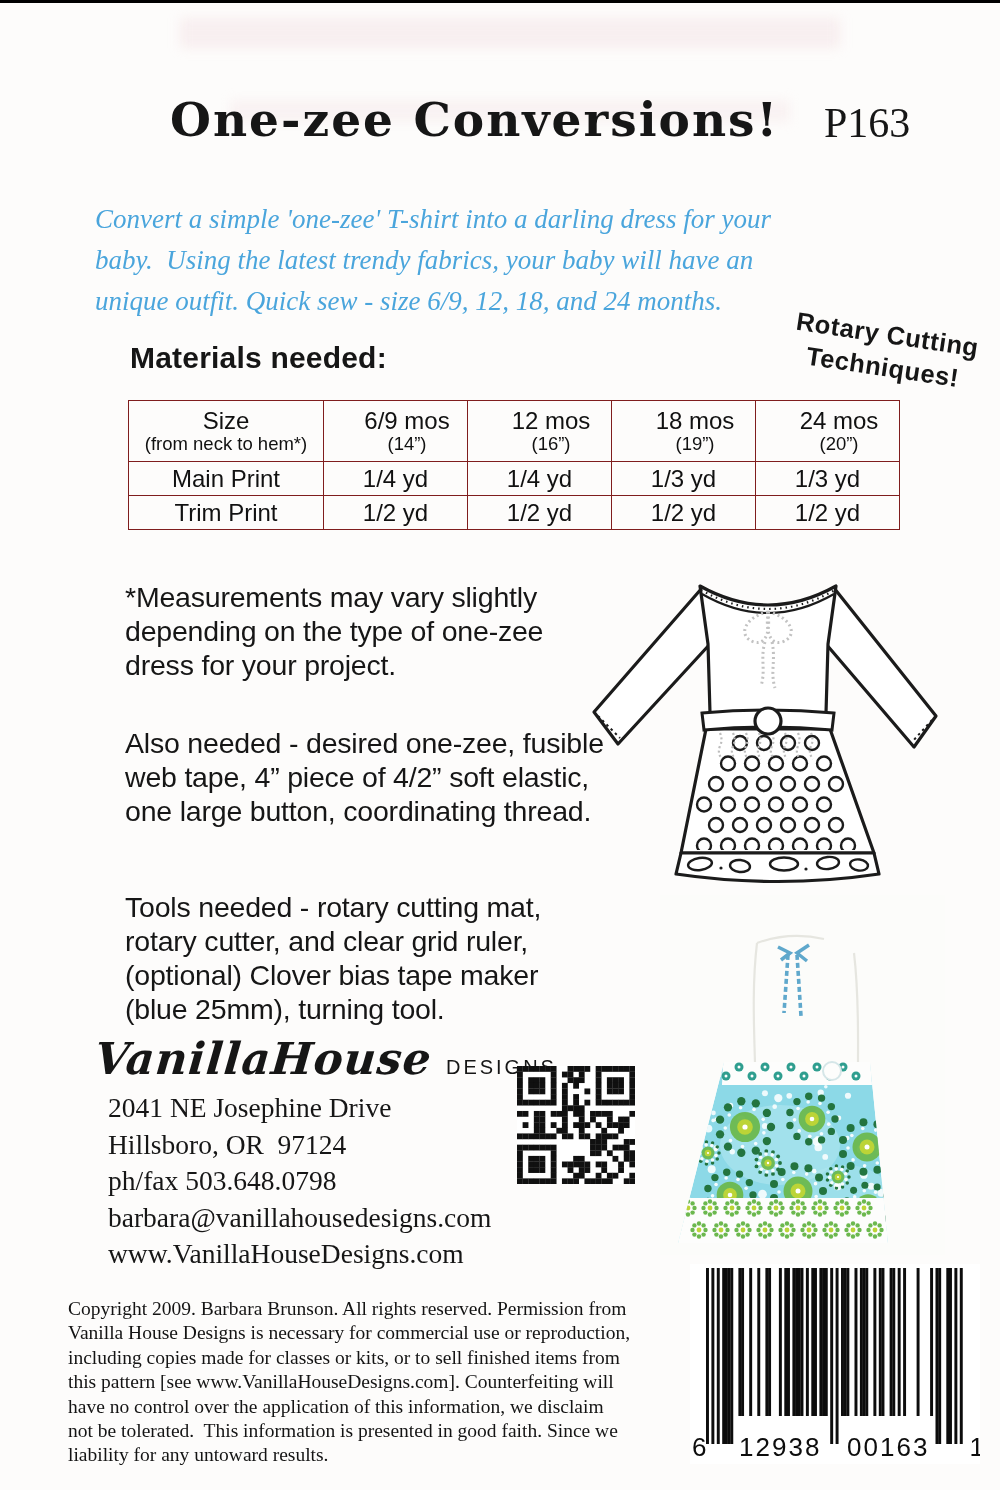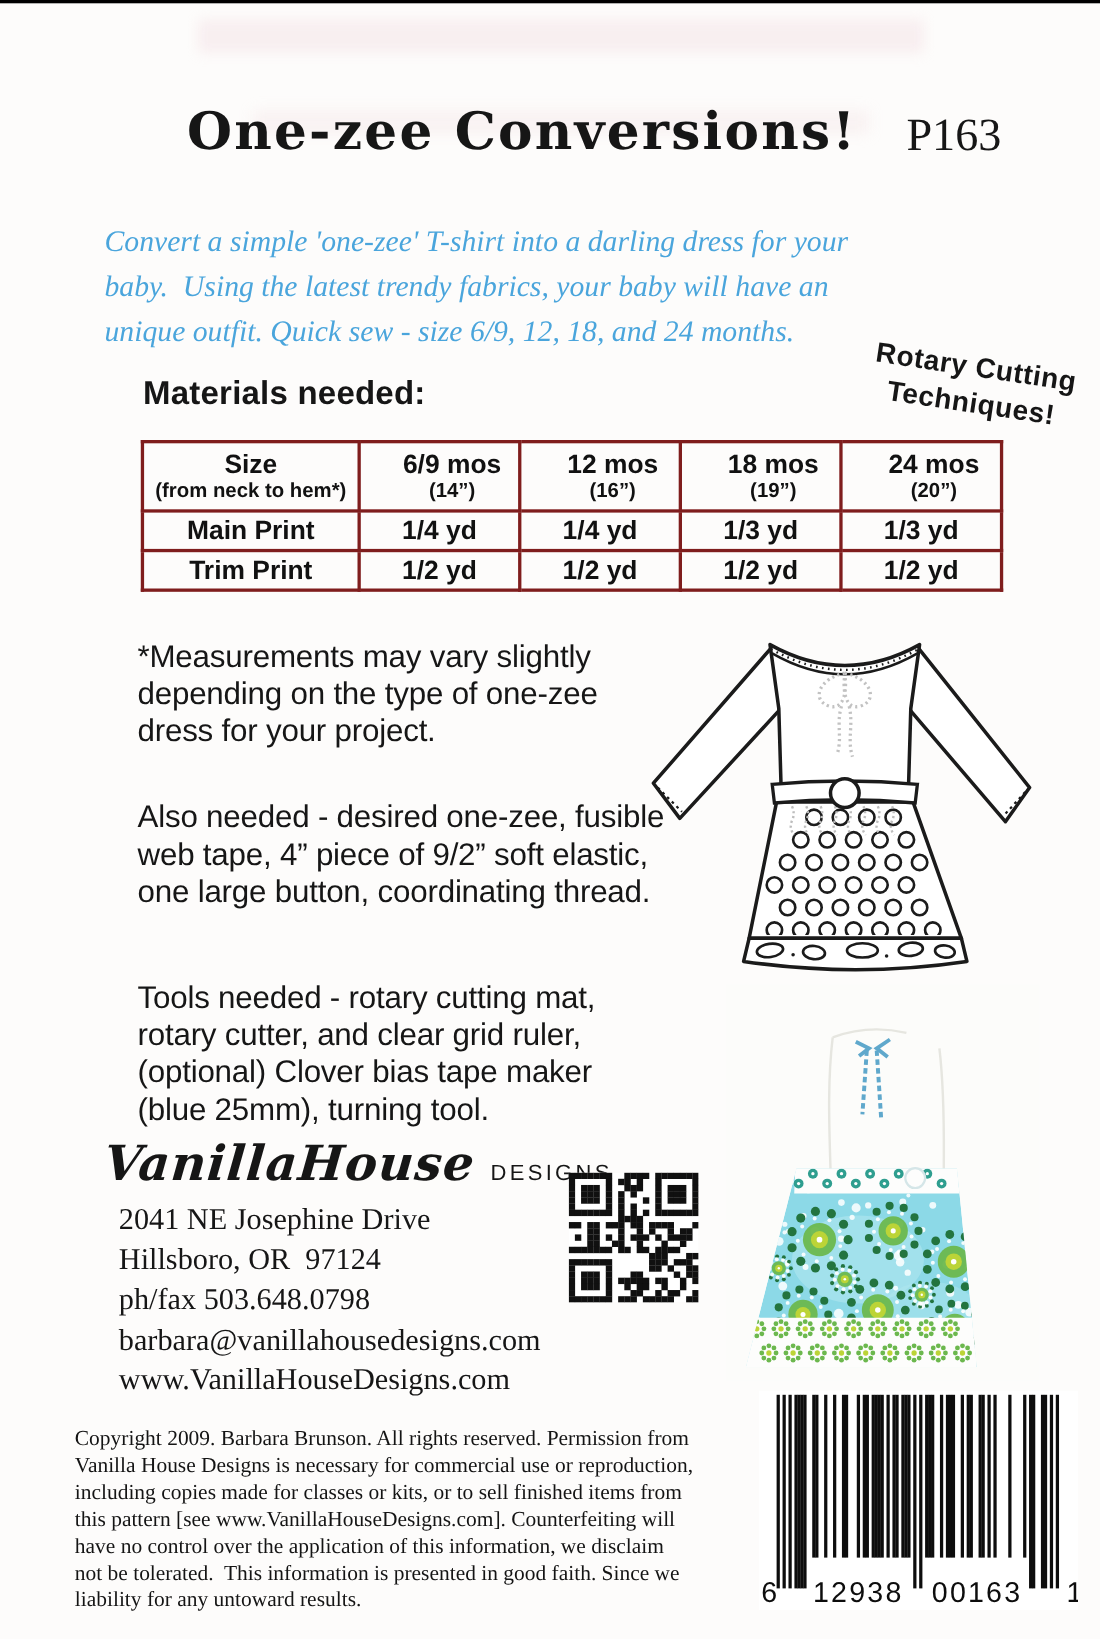--- a/index.html
+++ b/index.html
@@ -19,21 +19,21 @@
            color:var(--tagline-blue,#4aa5dc);}
   .tagline div{white-space:pre;}
 
   .rotary{position:absolute;left:770px;top:318px;width:230px;transform:rotate(8.5deg);
           font-size:25.5px;font-weight:600;text-align:center;line-height:33px;letter-spacing:.5px;}
 
   .materials-heading{position:absolute;left:130px;top:341px;margin:0;font-size:30px;font-weight:600;letter-spacing:.2px;}
 
   table.materials{position:absolute;left:128px;top:400px;border-collapse:collapse;text-align:center;
                   font-size:24px;color:#111;}
-  table.materials th,table.materials td{border:3px solid #7f1d1d;padding:0 4px;font-weight:bold;}
+  table.materials th,table.materials td{border:1px solid #7f1d1d;padding:0 4px;font-weight:normal;}
   table.materials .c0{width:186px;}
   table.materials .cn{width:112px;padding-left:27px;}
   table.materials tr.hdr th{height:60px;}
   table.materials tr.data td{height:33px;}
   .th-sub{font-size:18.5px;margin-top:-2px;}
 
   .para{position:absolute;font-size:28.5px;line-height:34px;letter-spacing:-0.2px;}
   .para.p1{left:125px;top:551px;width:468px;}
   .para.p2{left:125px;top:697px;width:505px;}
   .para.p3{left:125px;top:861px;width:478px;}
@@ -116,21 +116,21 @@
       <td>Trim Print</td>
       <td>1/2 yd</td>
       <td>1/2 yd</td>
       <td>1/2 yd</td>
       <td>1/2 yd</td>
     </tr>
   </tbody>
     </table>
 
   <p class="para p1">*Measurements may vary slightly depending on the type of one-zee dress for your project.</p>
-  <p class="para p2">Also needed - desired one-zee, fusible web tape, 4” piece of 9/2” soft elastic, one large button, coordinating thread.</p>
+  <p class="para p2">Also needed - desired one-zee, fusible web tape, 4” piece of 4/2” soft elastic, one large button, coordinating thread.</p>
   <p class="para p3">Tools needed - rotary cutting mat, rotary cutter, and clear grid ruler, (optional) Clover bias tape maker (blue 25mm), turning tool.</p>
 
   <svg class="art line-dress" width="360" height="345" viewBox="0 0 360 345">
     <g fill="#fff" stroke="#1b1b1b" stroke-width="3.2" stroke-linejoin="round">
       <path d="M114,22 L6,146 L30,178 L122,78 Z"></path>
       <path d="M246,22 L348,150 L326,181 L238,78 Z"></path>
       <path d="M112,20 Q180,58 248,20 L240,78 L238,147 L122,147 L120,78 Z"></path>
     </g>
     <path d="M10,150 L32,172" stroke="#1b1b1b" stroke-width="2" stroke-dasharray="2.5,3.5" fill="none"></path>
     <path d="M344,154 L324,176" stroke="#1b1b1b" stroke-width="2" stroke-dasharray="2.5,3.5" fill="none"></path>

